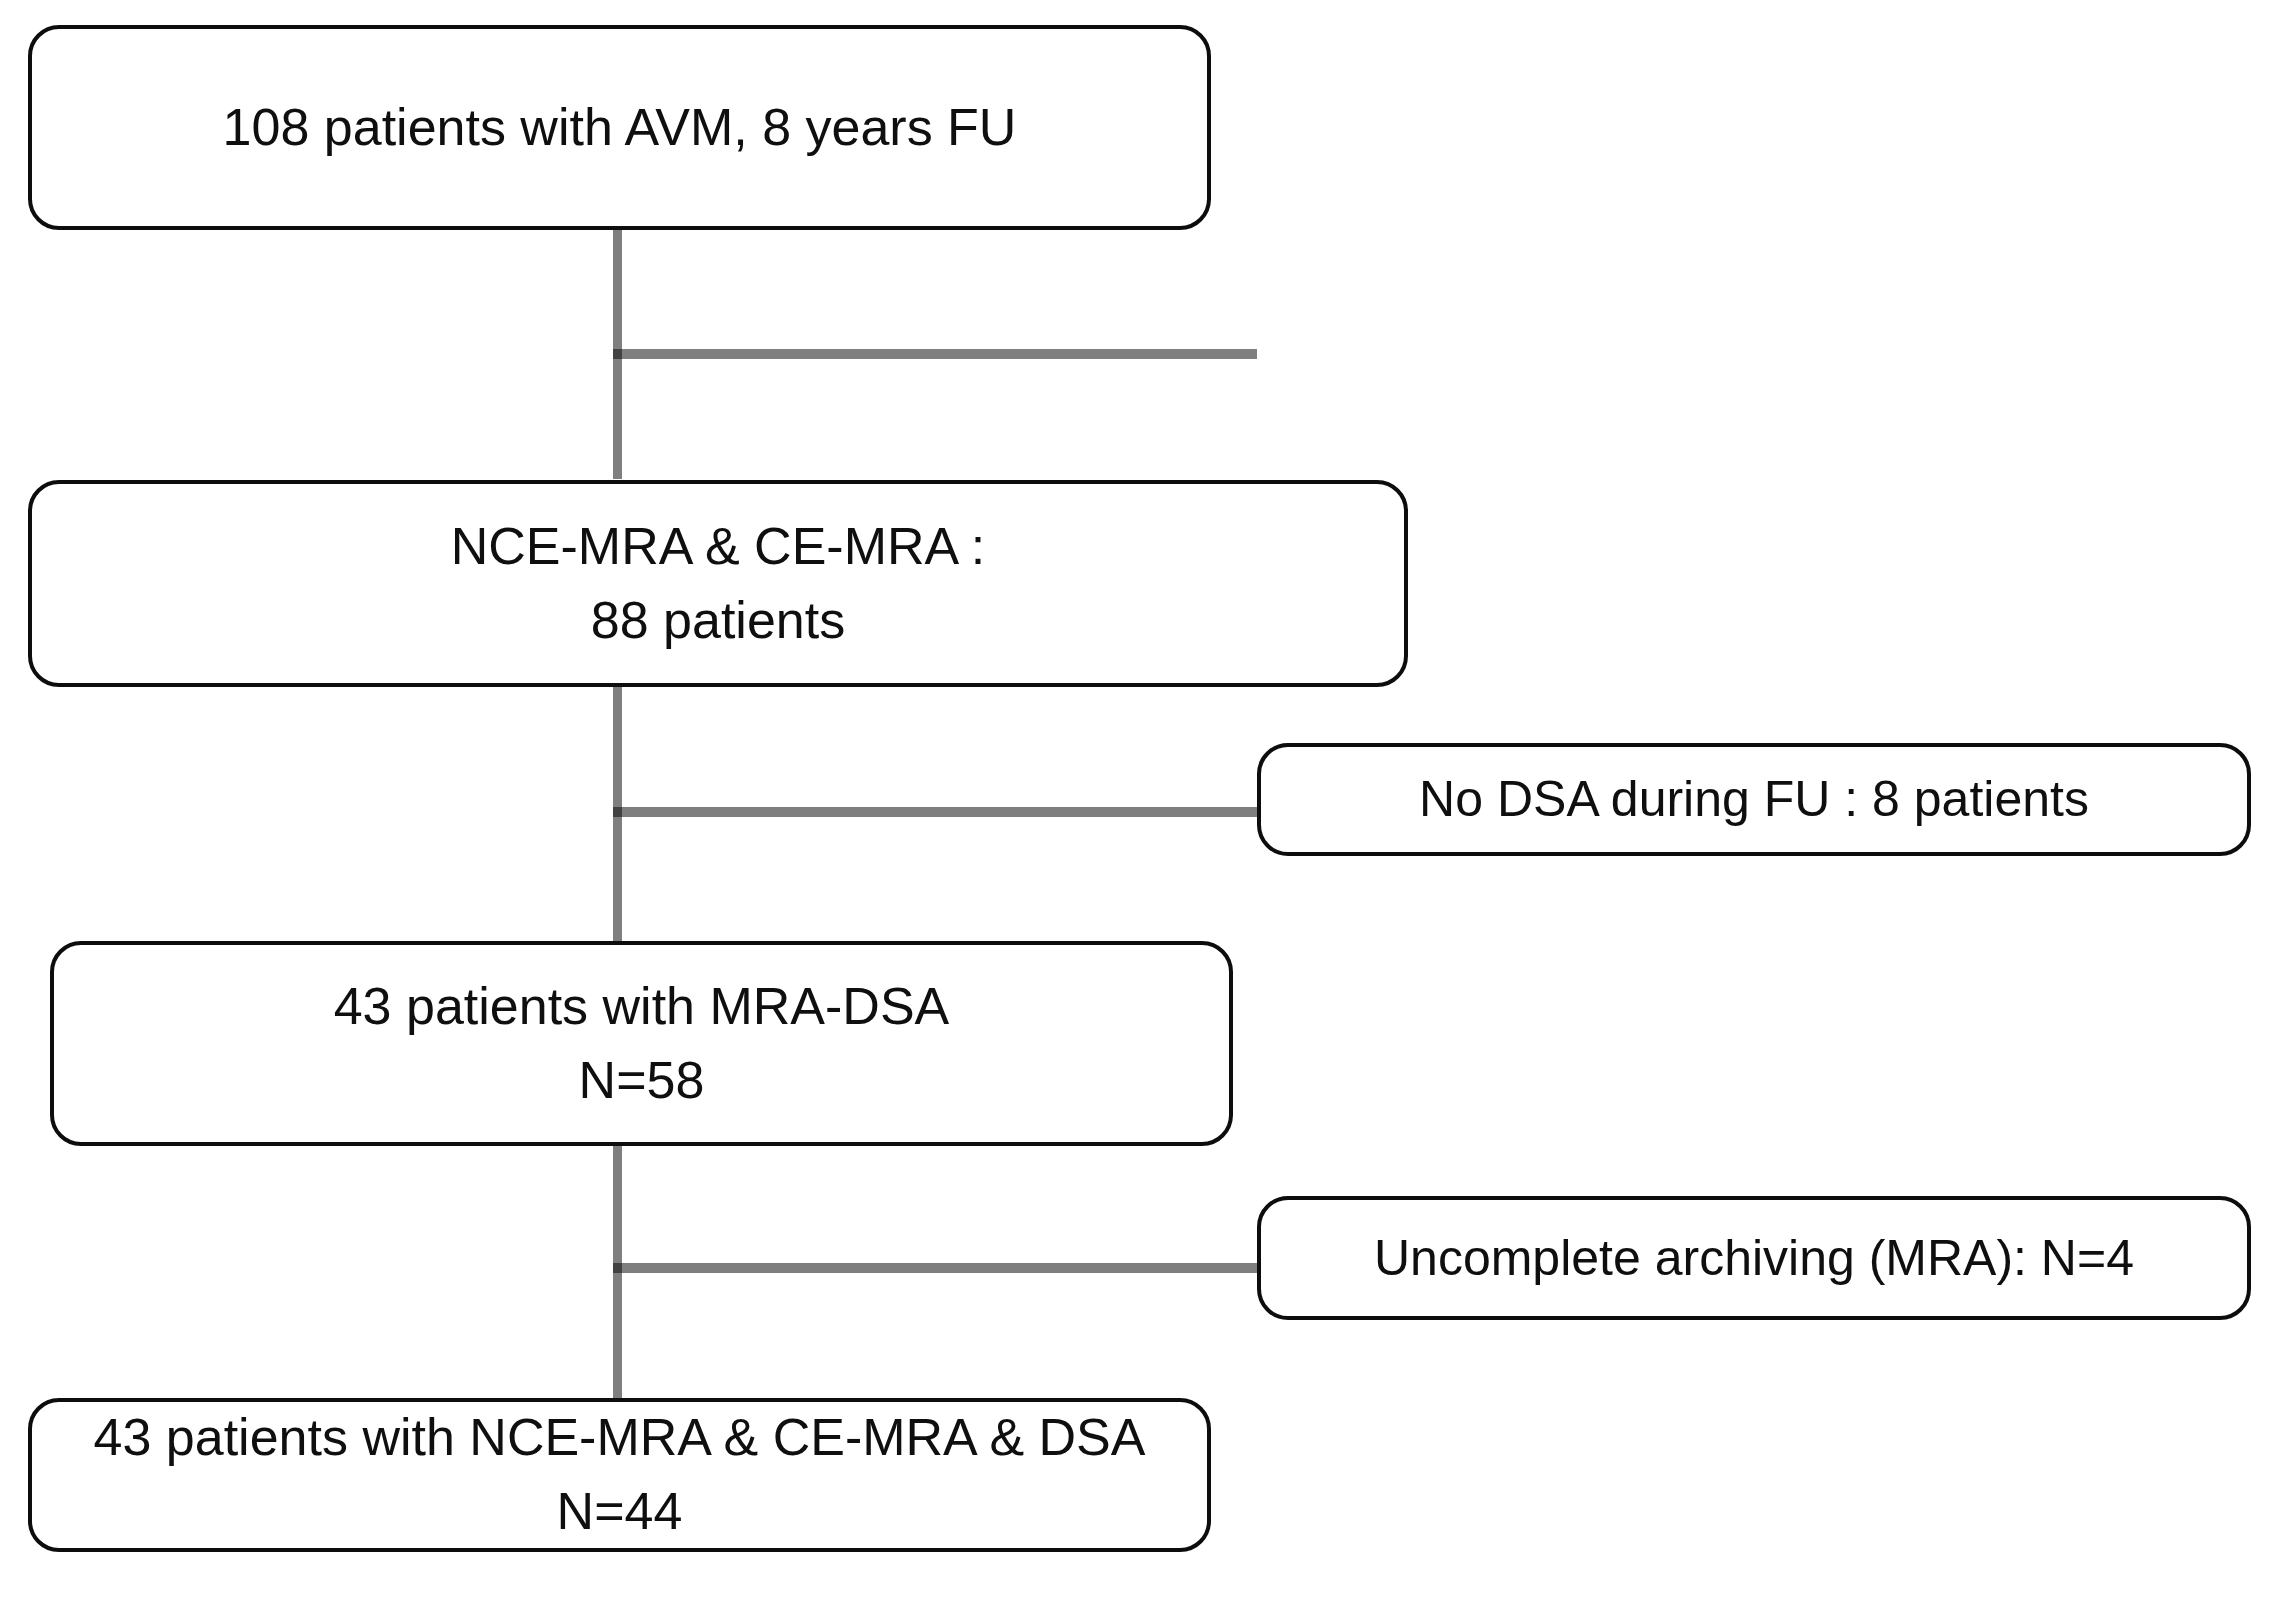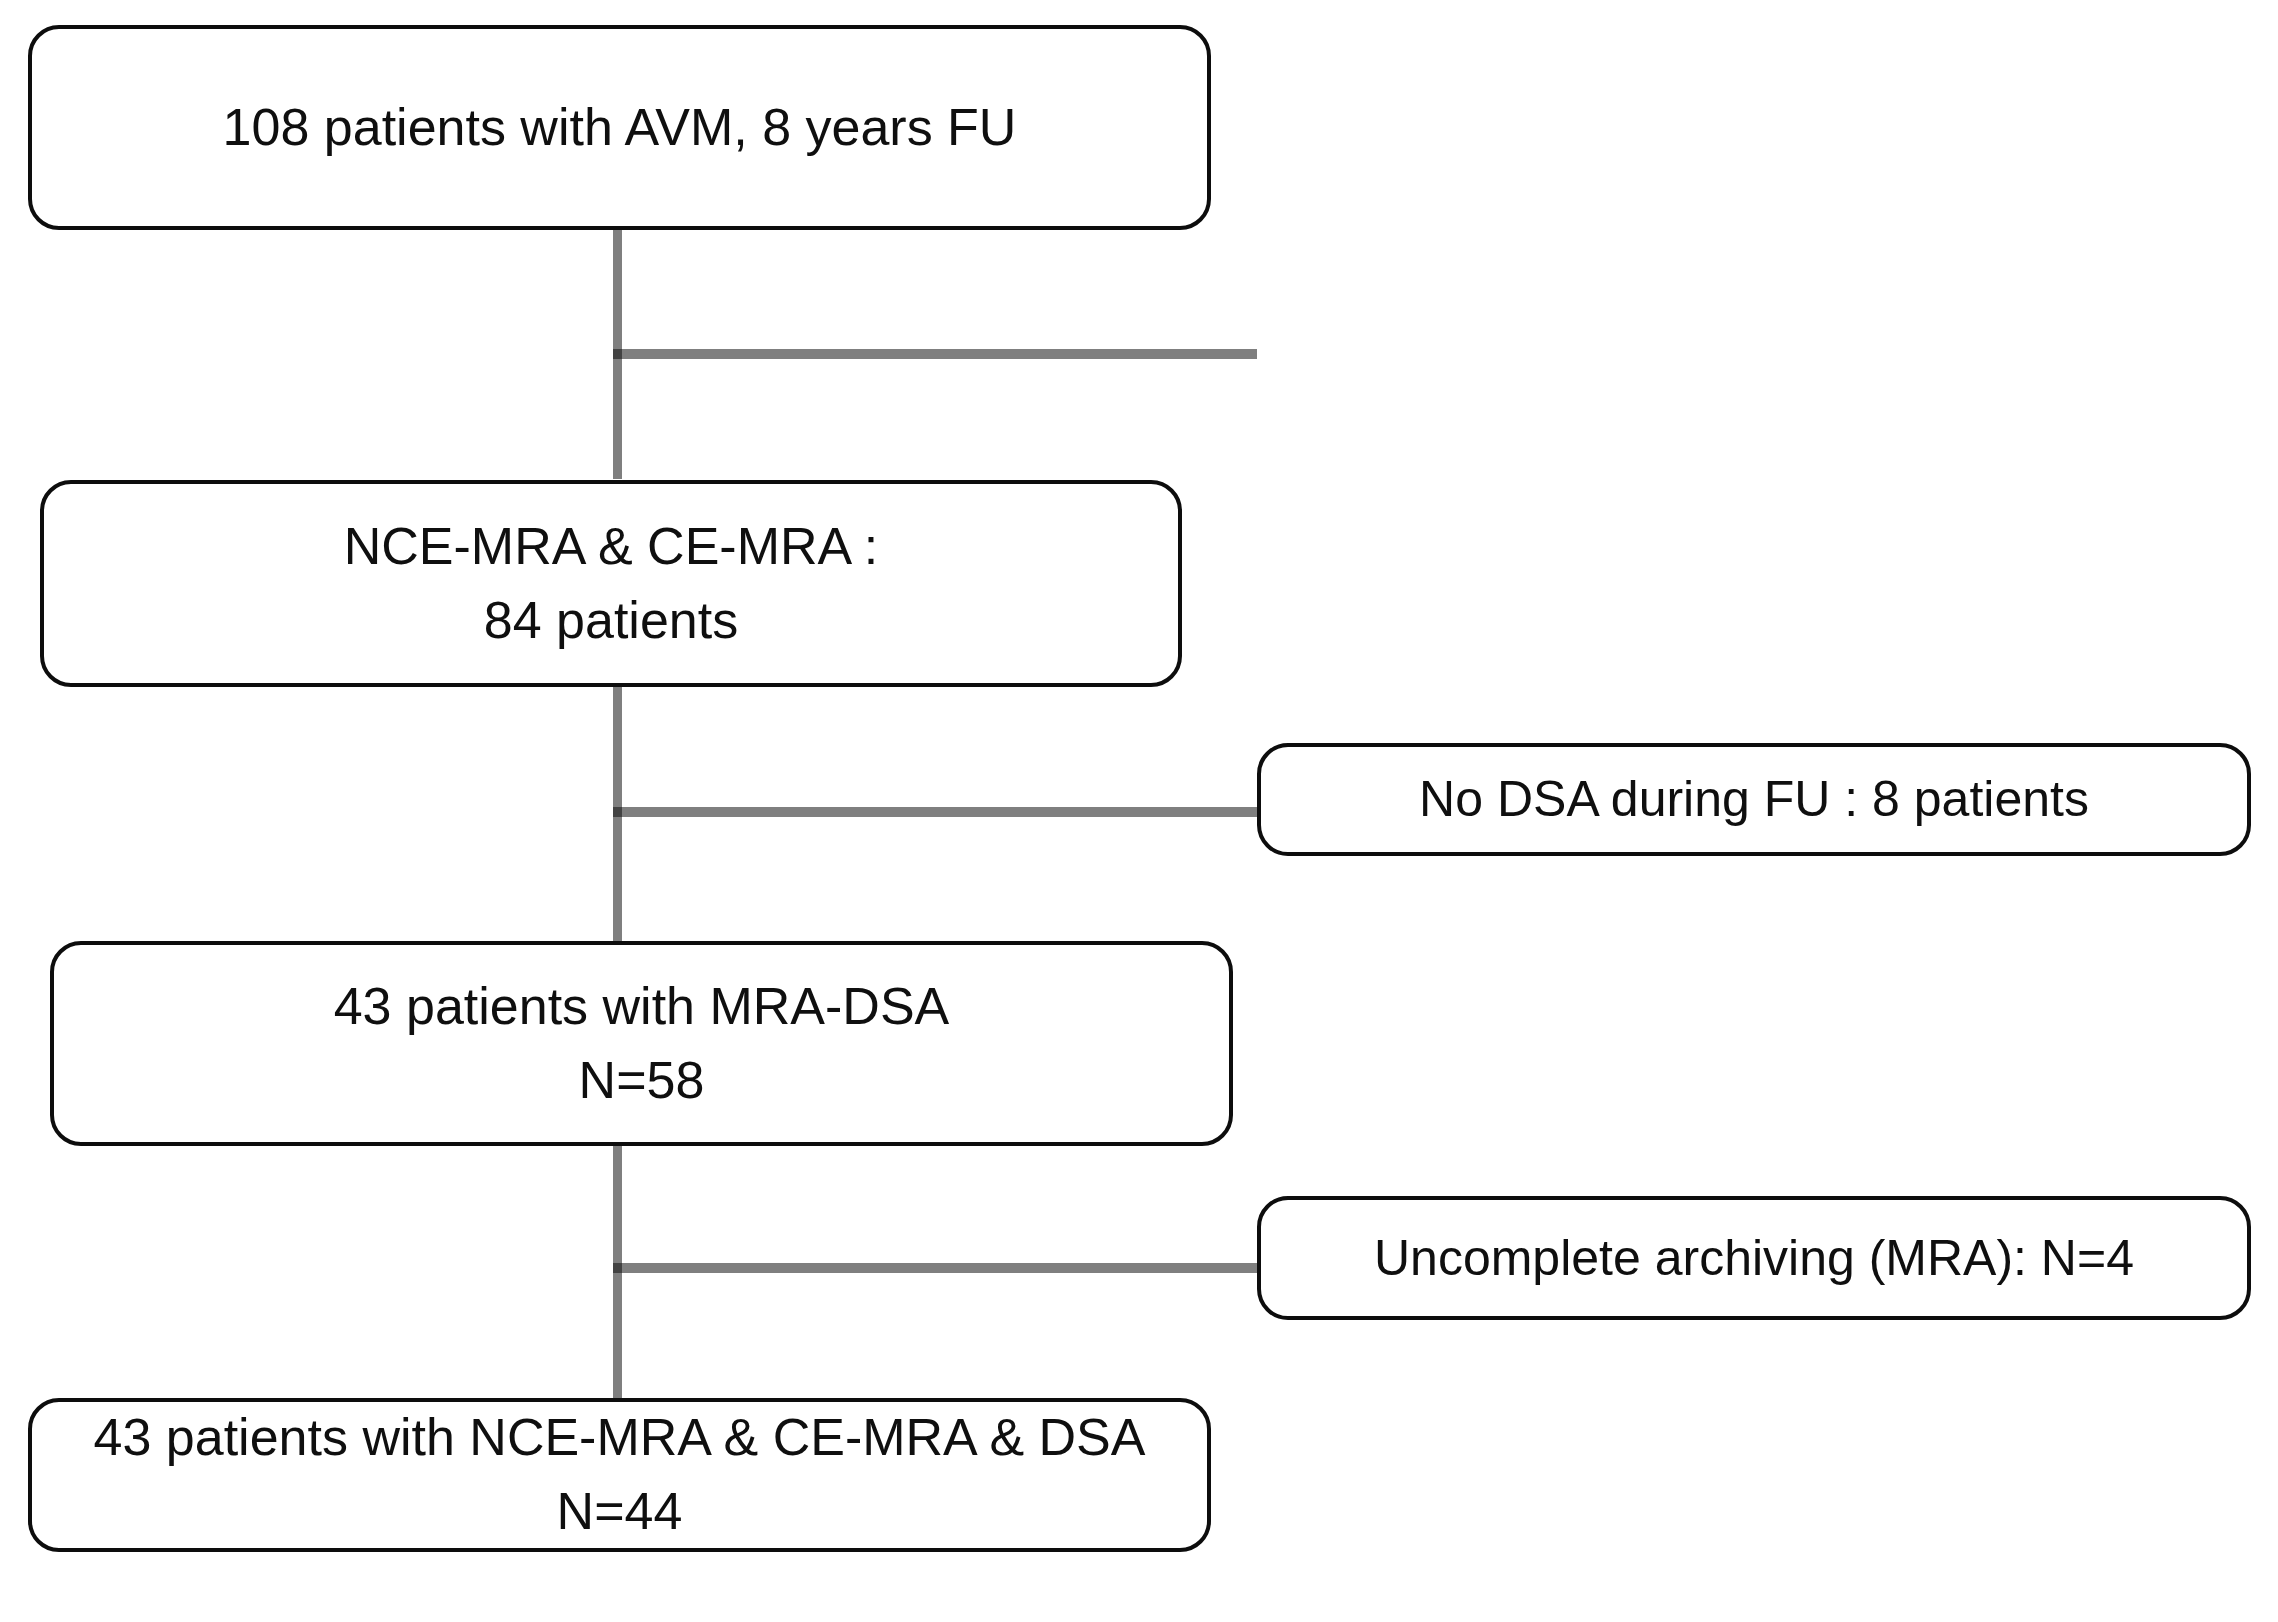--- a/index.html
+++ b/index.html
@@ -45,23 +45,23 @@
   <div class="connector" style="left:613px;top:1146px;width:9px;height:252px;"></div>
 
   <div class="connector" style="left:613px;top:349px;width:644px;height:10px;"></div>
   <div class="connector" style="left:613px;top:807px;width:644px;height:10px;"></div>
   <div class="connector" style="left:613px;top:1263px;width:644px;height:10px;"></div>
 
   <div class="box" style="left:28px;top:25px;width:1183px;height:205px;">
     <div class="line">108 patients with AVM, 8 years FU</div>
   </div>
 
-  <div class="box" style="left:40px;top:480px;width:1142px;height:207px;">
+  <div class="box" style="left:28px;top:480px;width:1380px;height:207px;">
     <div class="line">NCE-MRA &amp; CE-MRA :</div>
-    <div class="line">84 patients</div>
+    <div class="line">88 patients</div>
   </div>
 
   <div class="box" style="left:28px;top:941px;width:1183px;height:205px;margin-left:22px;">
     <div class="line">43 patients with MRA-DSA</div>
     <div class="line">N=58</div>
   </div>
 
   <div class="box" style="left:28px;top:1398px;width:1183px;height:154px;">
     <div class="line">43 patients with NCE-MRA &amp; CE-MRA &amp; DSA</div>
     <div class="line">N=44</div>

